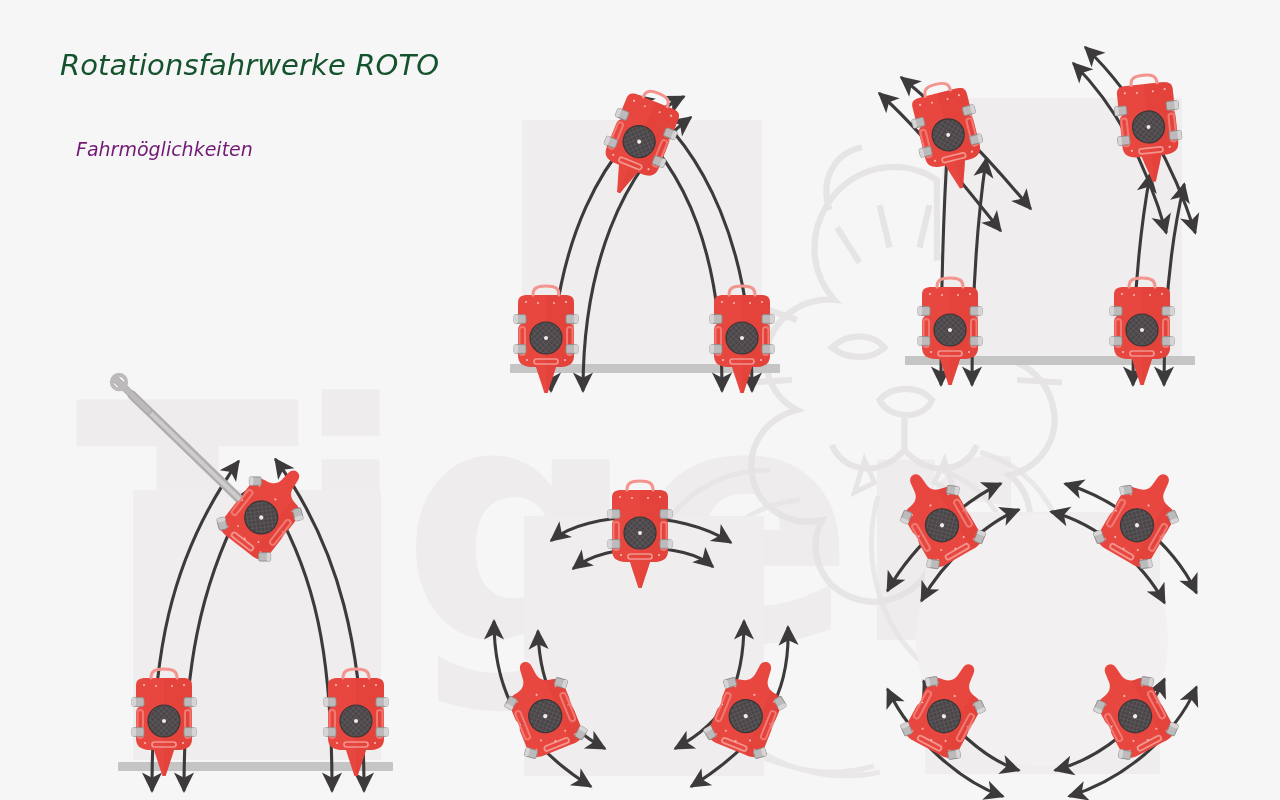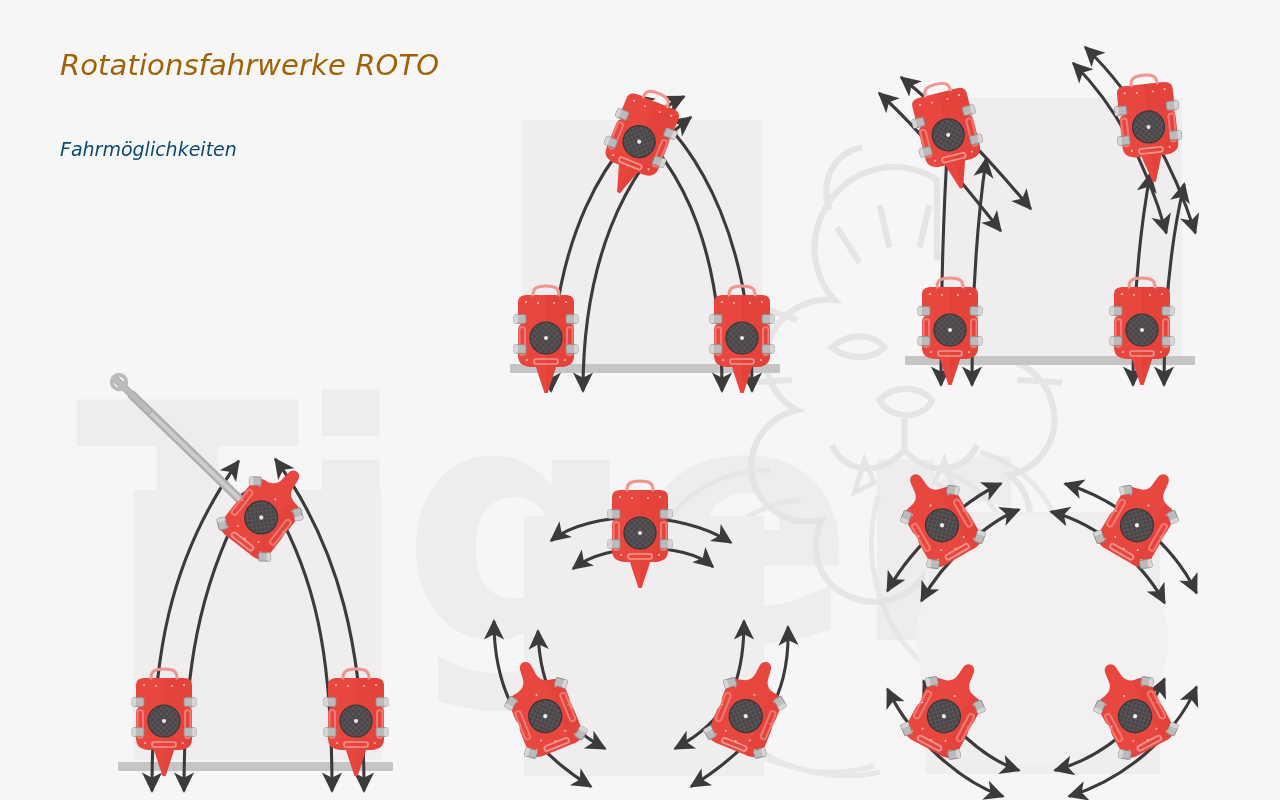--- a/index.html
+++ b/index.html
@@ -31,32 +31,32 @@
     position: absolute;
     left: 60px;
     top: 48px;
     width: 430px;
   }
   .main-title {
     font-family: "DejaVu Sans", sans-serif;
     font-style: italic;
     font-size: 29px;
     font-weight: 400;
-    color: #a16207;
+    color: #14532d;
     letter-spacing: 0.1px;
     margin: 0;
     white-space: nowrap;
   }
   .sub-line {
     font-family: "DejaVu Sans", sans-serif;
     font-style: italic;
     font-size: 19px;
     font-weight: 400;
-    color: #0c4a6e;
-    margin: 0;
+    color: #701a75;
+    margin: 16px;
     line-height: 1.33;
     white-space: nowrap;
   }
   .subtitle-block { margin-top: 55px; }
 </style>
 </head>
 <body>
 
 <div id="stage">
 

